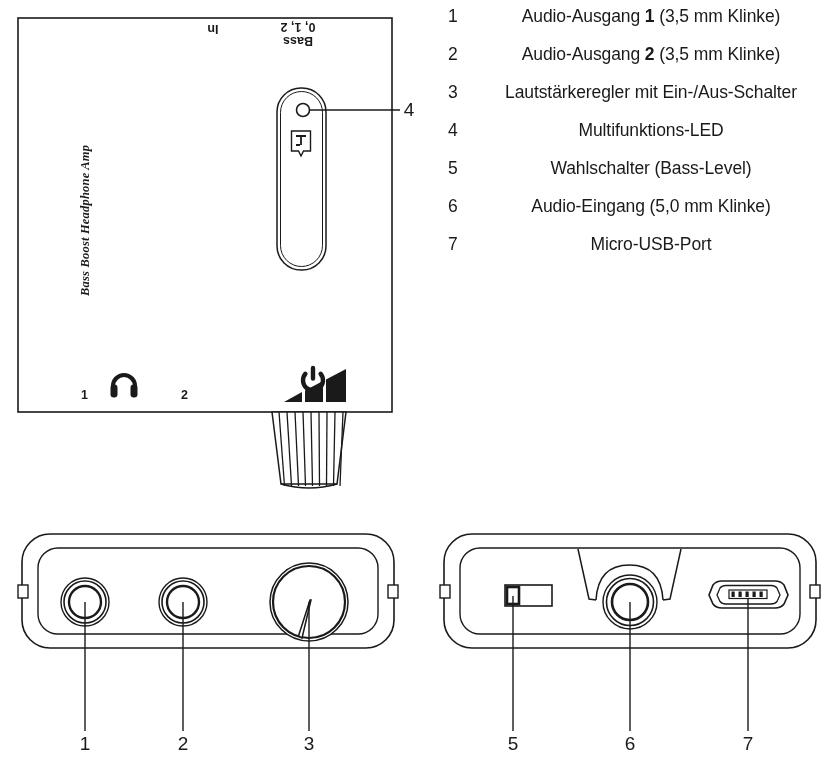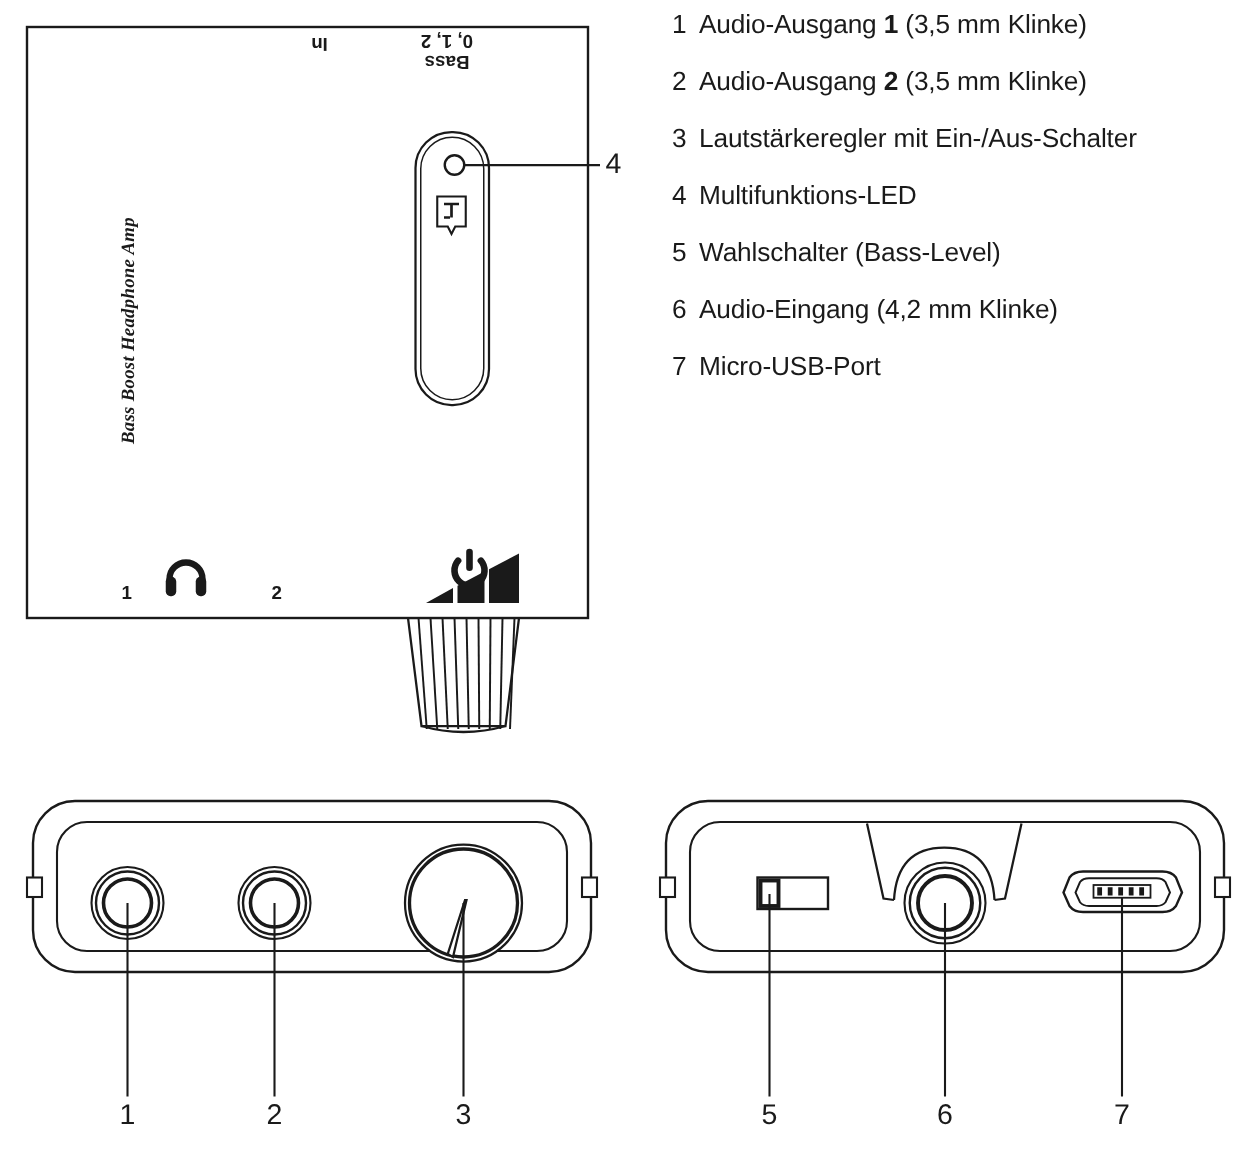--- a/index.html
+++ b/index.html
@@ -42,20 +42,21 @@
     white-space: nowrap;
     letter-spacing: -0.1px;
   }
   .legend-num {
     width: 18px;
     flex: 0 0 18px;
     text-align: left;
   }
   .legend-text {
     flex: 1 1 auto;
+    text-align: center;
   }
   .legend-text b { font-weight: bold; }
   .vert-label {
     position: absolute;
     font-size: 12.5px;
     font-weight: bold;
     font-style: italic;
     font-family: "Liberation Serif", serif;
     transform-origin: 0 0;
     white-space: nowrap;
@@ -255,21 +256,21 @@
     <div class="legend-row">
       <span class="legend-num">4</span>
       <span class="legend-text">Multifunktions-LED</span>
     </div>
     <div class="legend-row">
       <span class="legend-num">5</span>
       <span class="legend-text">Wahlschalter (Bass-Level)</span>
     </div>
     <div class="legend-row">
       <span class="legend-num">6</span>
-      <span class="legend-text">Audio-Eingang (4,2 mm Klinke)</span>
+      <span class="legend-text">Audio-Eingang (5,0 mm Klinke)</span>
     </div>
     <div class="legend-row">
       <span class="legend-num">7</span>
       <span class="legend-text">Micro-USB-Port</span>
     </div>
   </div>
 
 </div>
 
 </body></html>

